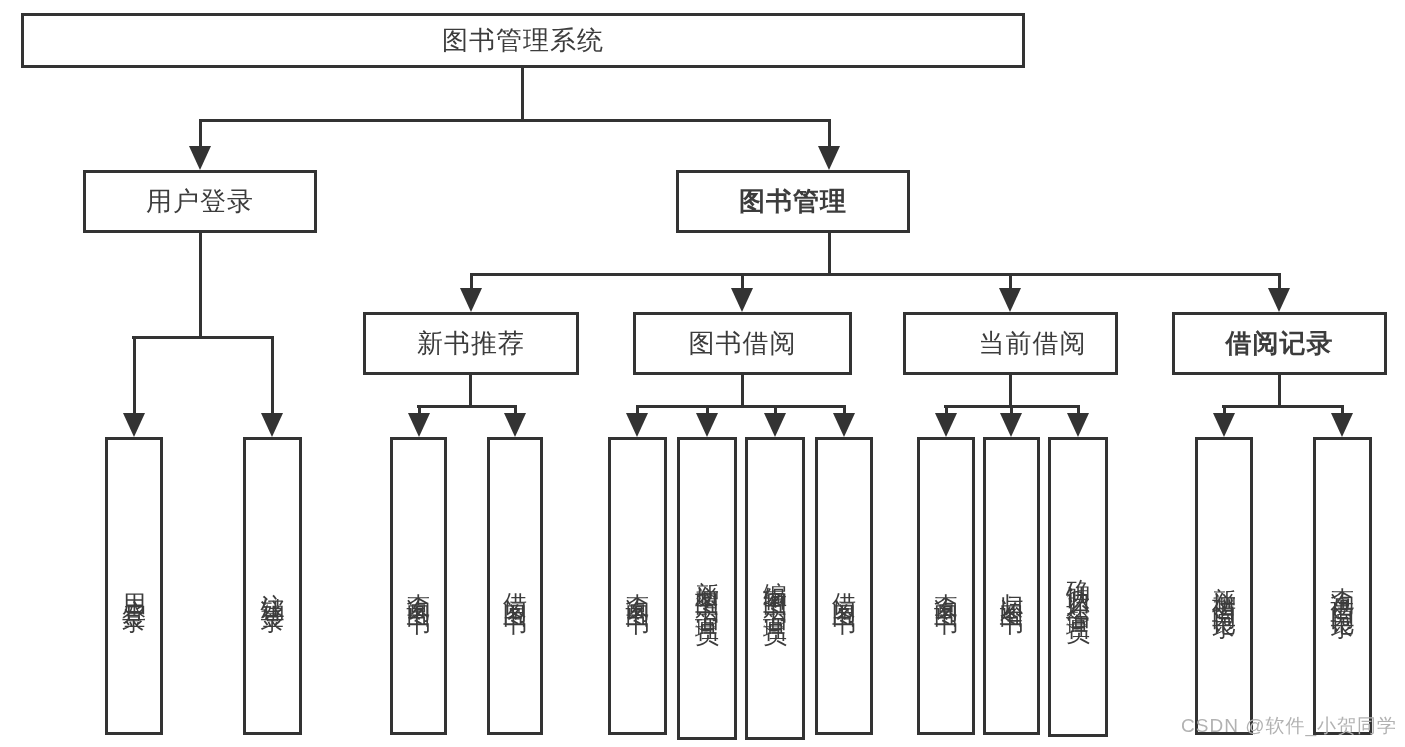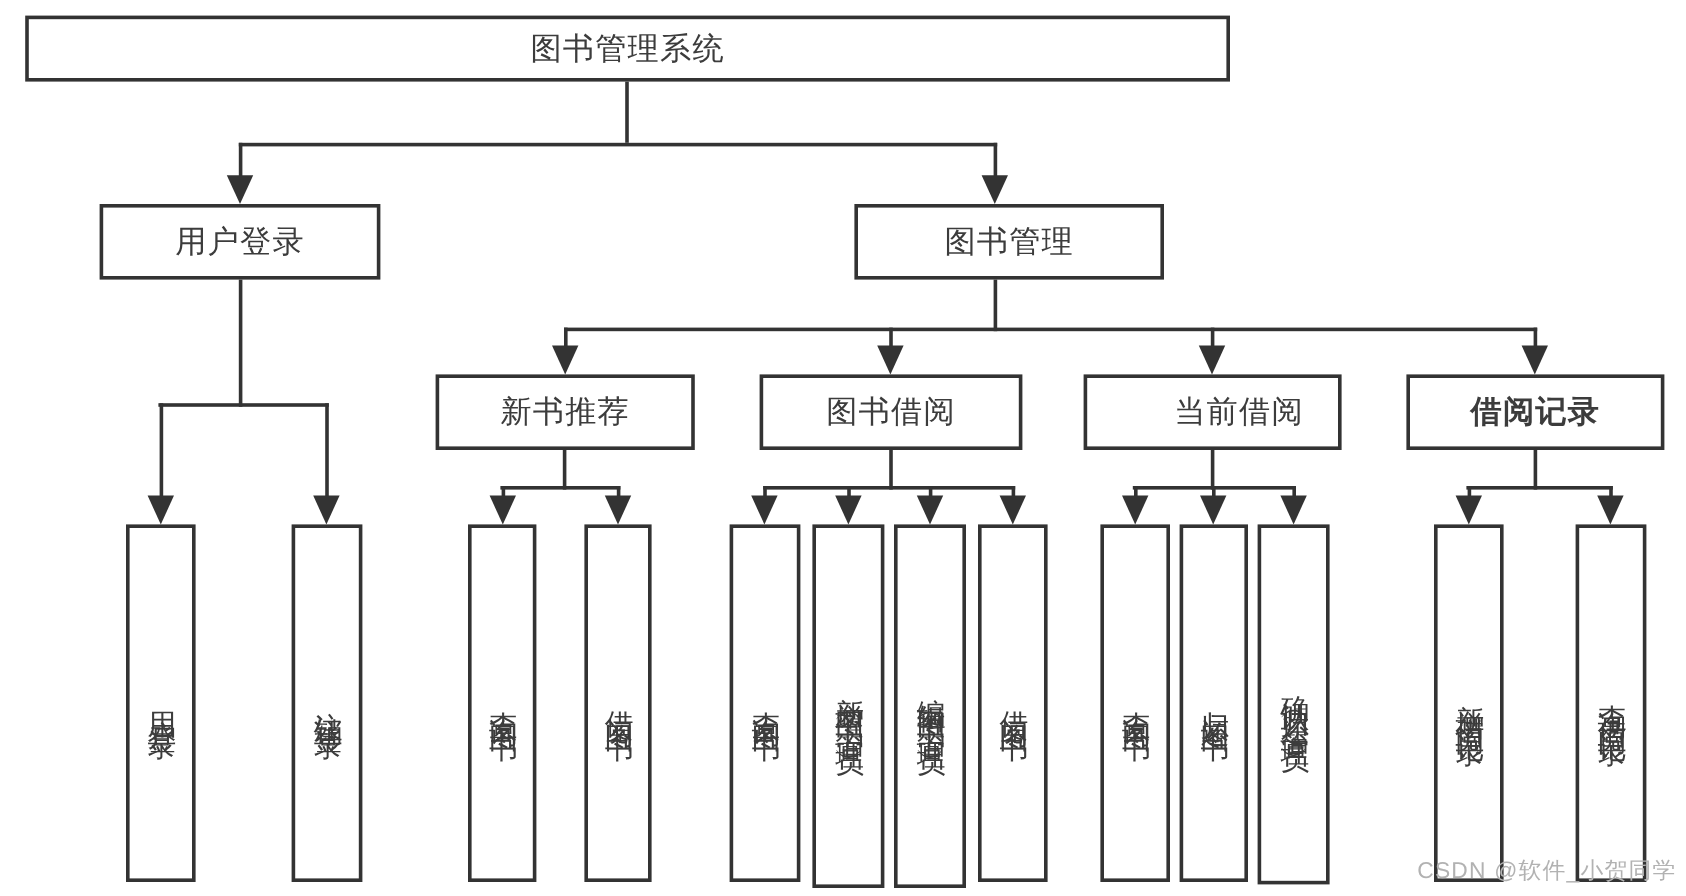--- a/index.html
+++ b/index.html
@@ -97,21 +97,21 @@
   <div class="arrow" style="left:1331px; top:405px; height:32px;"></div>
 
   <div class="node hnode" style="left:21px; top:13px; width:1004px; height:55px;">
     <span>图书管理系统</span>
   </div>
 
   <div class="node hnode" style="left:83px; top:170px; width:234px; height:63px;">
     <span>用户登录</span>
   </div>
 
-  <div class="node hnode" style="left:712px; top:170px; width:258px; height:63px;">
+  <div class="node hnode" style="left:676px; top:170px; width:234px; height:63px;font-weight:bold;">
     <span>图书管理</span>
   </div>
 
   <div class="node hnode" style="left:363px; top:312px; width:216px; height:63px;">
     <span>新书推荐</span>
   </div>
 
   <div class="node hnode" style="left:633px; top:312px; width:219px; height:63px;">
     <span>图书借阅</span>
   </div>

